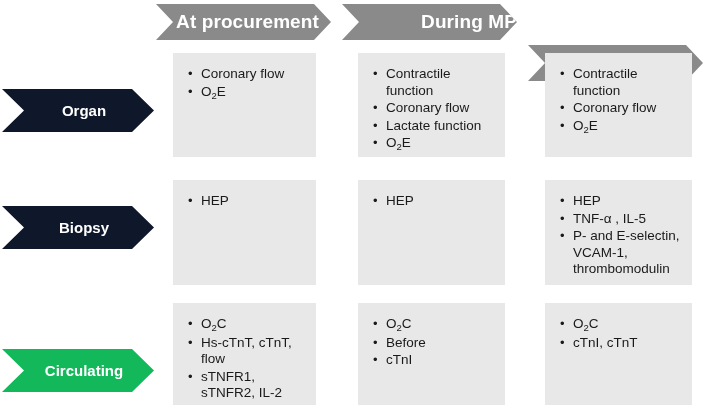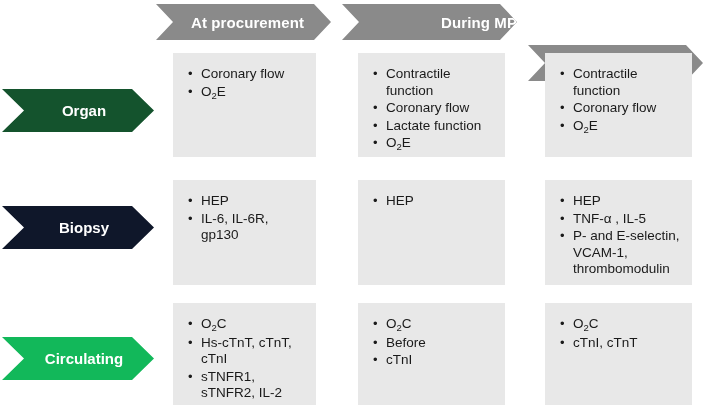--- a/index.html
+++ b/index.html
@@ -24,21 +24,21 @@
     height: 36px;
     background: #8a8a8a;
     display: flex;
     align-items: center;
     justify-content: center;
     -webkit-clip-path: polygon(0 0, calc(100% - 17px) 0, 100% 50%, calc(100% - 17px) 100%, 0 100%, 17px 50%);
     clip-path: polygon(0 0, calc(100% - 17px) 0, 100% 50%, calc(100% - 17px) 100%, 0 100%, 17px 50%);
   }
   .header-chevron .label {
     color: #ffffff;
-    font-size: 15px;
+    font-size: 19px;
     font-weight: bold;
     letter-spacing: 0.1px;
     white-space: nowrap;
     padding-left: 8px;
   }
 
   
   .row-chevron {
     position: absolute;
     left: 2px;
@@ -103,21 +103,21 @@
   <div class="header-chevron" style="left:156px; top:4px; width:175px;">
     <span class="label">At procurement</span>
   </div>
   <div class="header-chevron" style="left:342px; top:4px; width:175px;justify-content:flex-end;">
     <span class="label">During MP</span>
   </div>
   <div class="header-chevron" style="left:528px; top:0; width:175px;margin-top:45px;">
     <span class="label">Before HTx</span>
   </div>
 
-  <div class="row-chevron" style="top:89px; background:#14532d;">
+  <div class="row-chevron" style="top:89px; background:#0f172a;">
     <span class="label">Organ</span>
   </div>
   <div class="cell" style="left:173px; top:53px; width:143px; height:104px;">
     <ul>
         <li>Coronary flow</li>
         <li>O<sub>2</sub>E</li>
       </ul>
   </div>
   <div class="cell" style="left:358px; top:53px; width:147px; height:104px;">
     <ul>
@@ -134,43 +134,42 @@
         <li>O<sub>2</sub>E</li>
       </ul>
   </div>
 
   <div class="row-chevron" style="top:206px; background:#0f172a;">
     <span class="label">Biopsy</span>
   </div>
   <div class="cell" style="left:173px; top:180px; width:143px; height:105px;">
     <ul>
         <li>HEP</li>
-        <li>IL-6, IL-6R, gp130</li>
       </ul>
   </div>
   <div class="cell" style="left:358px; top:180px; width:147px; height:105px;">
     <ul>
         <li>HEP</li>
       </ul>
   </div>
   <div class="cell" style="left:545px; top:180px; width:147px; height:105px;">
     <ul>
         <li>HEP</li>
         <li>TNF-α , IL-5</li>
         <li>P- and E-selectin, VCAM-1, thrombomodulin</li>
       </ul>
   </div>
 
-  <div class="row-chevron" style="top:337px; background:#12B85A;">
+  <div class="row-chevron" style="top:349px; background:#12B85A;">
     <span class="label">Circulating</span>
   </div>
   <div class="cell" style="left:173px; top:303px; width:143px; height:102px;">
     <ul>
         <li>O<sub>2</sub>C</li>
-        <li>Hs-cTnT, cTnT, cTnI</li>
+        <li>Hs-cTnT, cTnT, flow</li>
         <li>sTNFR1, sTNFR2, IL-2</li>
       </ul>
   </div>
   <div class="cell" style="left:358px; top:303px; width:147px; height:102px;">
     <ul>
         <li>O<sub>2</sub>C</li>
         <li>Before</li>
         <li>cTnI</li>
       </ul>
   </div>

